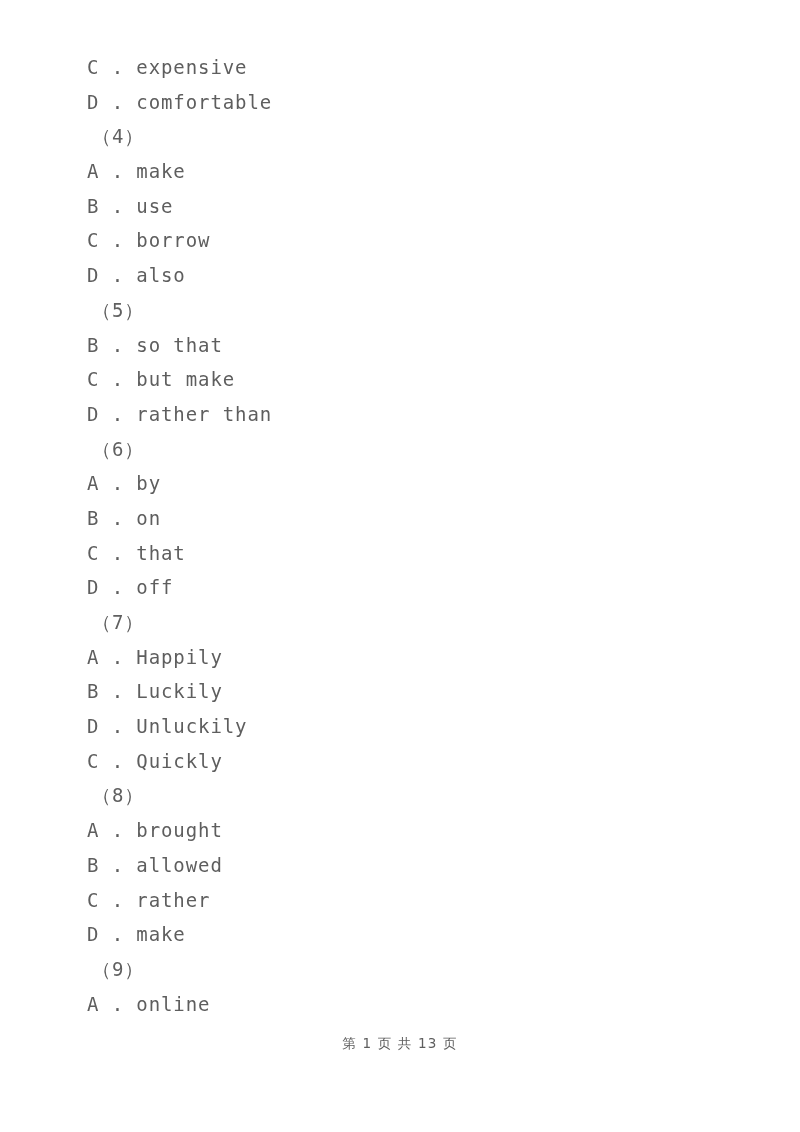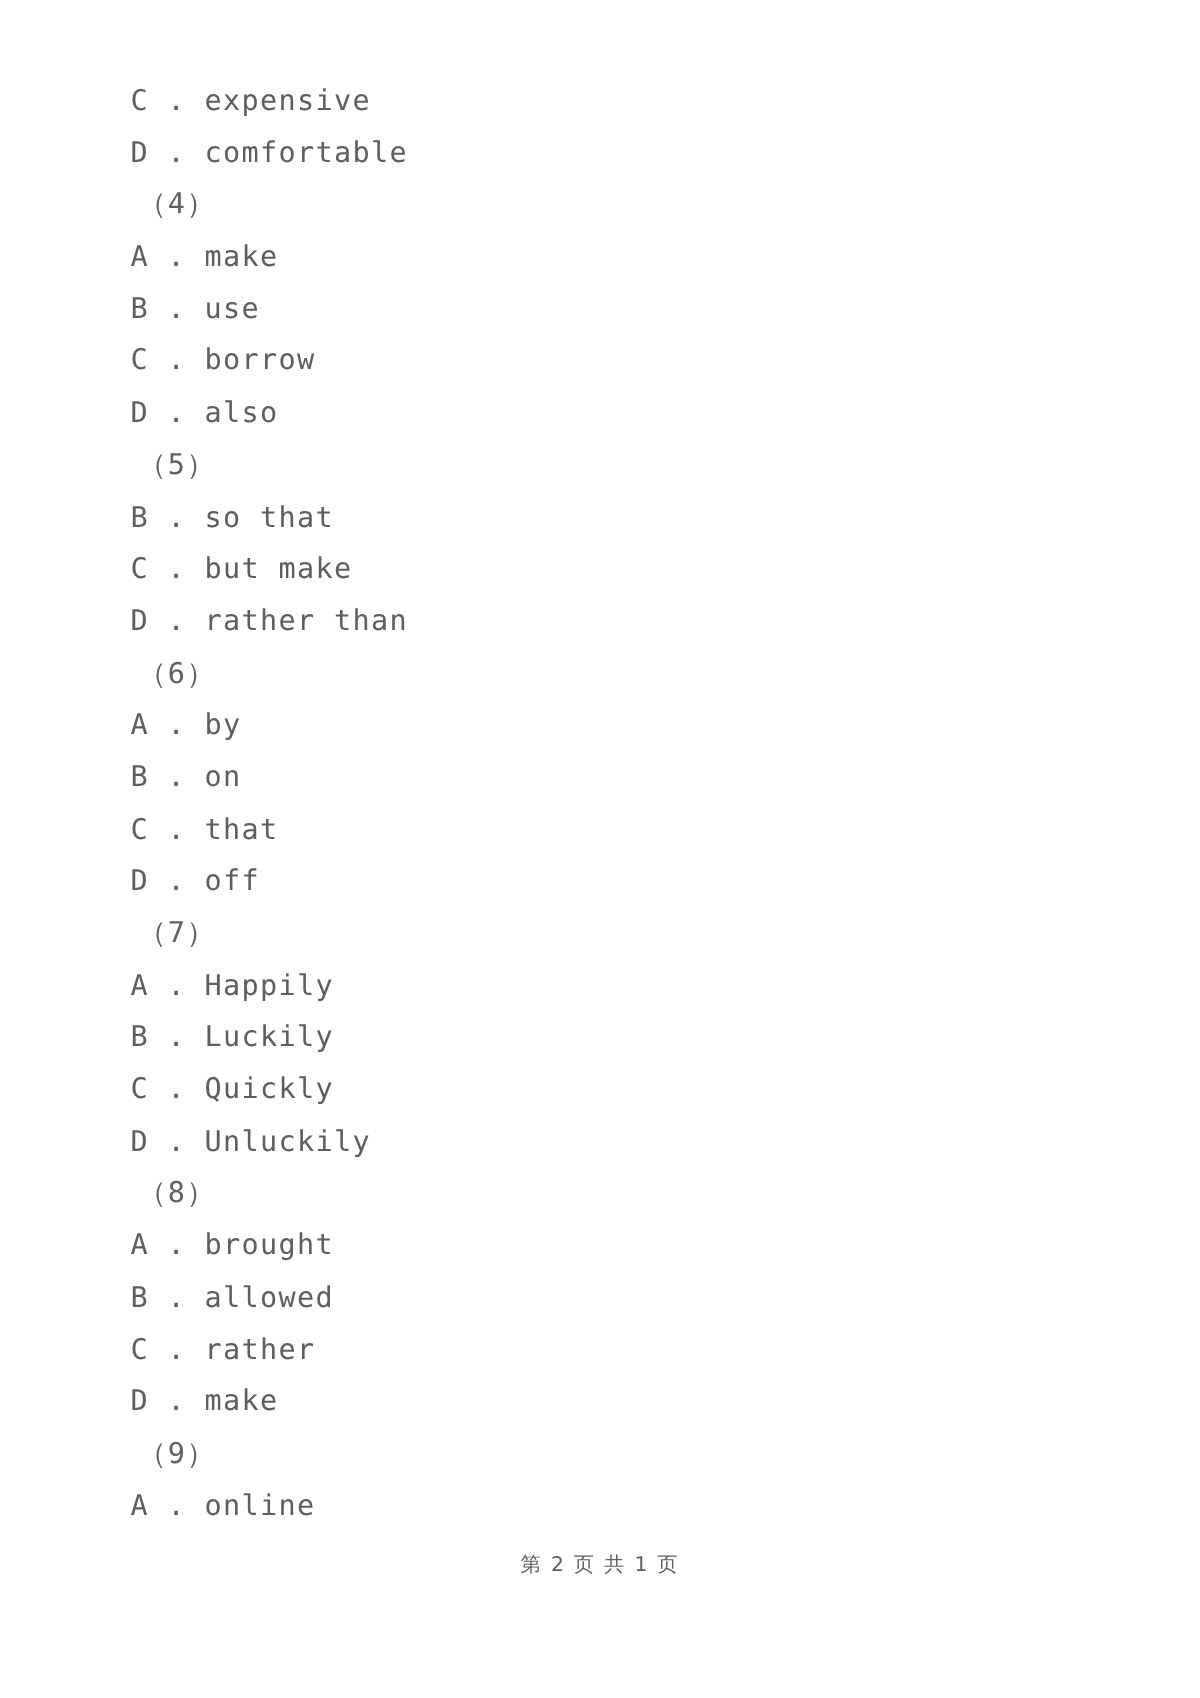--- a/index.html
+++ b/index.html
@@ -83,26 +83,26 @@
       <div class="line option">C . but make</div>
       <div class="line option">D . rather than</div>
       <div class="line group">（6）</div>
       <div class="line option">A . by</div>
       <div class="line option">B . on</div>
       <div class="line option">C . that</div>
       <div class="line option">D . off</div>
       <div class="line group">（7）</div>
       <div class="line option">A . Happily</div>
       <div class="line option">B . Luckily</div>
+      <div class="line option">D . Unluckily</div>
       <div class="line option">C . Quickly</div>
-      <div class="line option">D . Unluckily</div>
       <div class="line group">（8）</div>
       <div class="line option">A . brought</div>
       <div class="line option">B . allowed</div>
       <div class="line option">C . rather</div>
       <div class="line option">D . make</div>
       <div class="line group">（9）</div>
       <div class="line option">A . online</div>
     </div>
 
-  <div class="footer">第 2 页 共 1 页</div>
+  <div class="footer">第 1 页 共 13 页</div>
 
 </div>
 
 </body></html>

